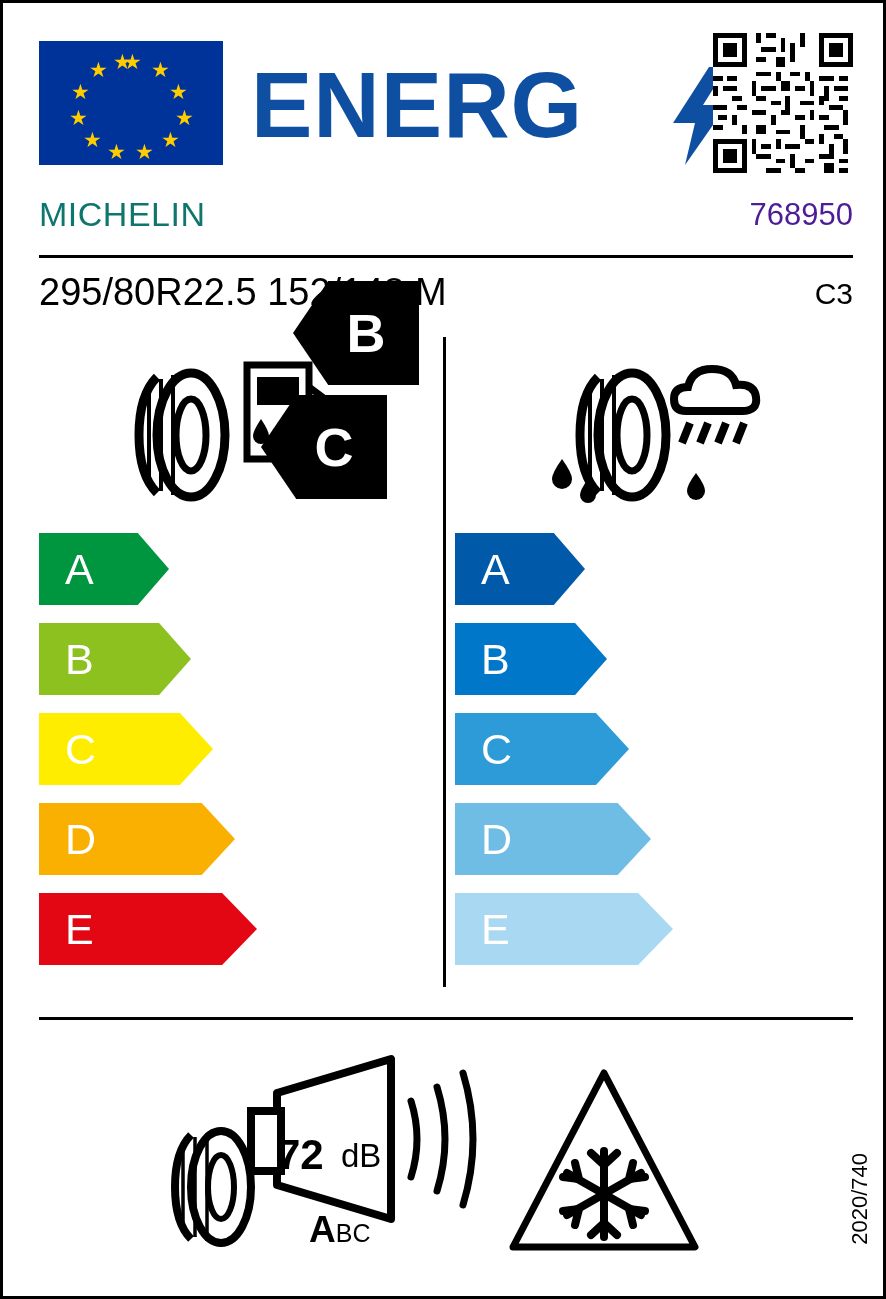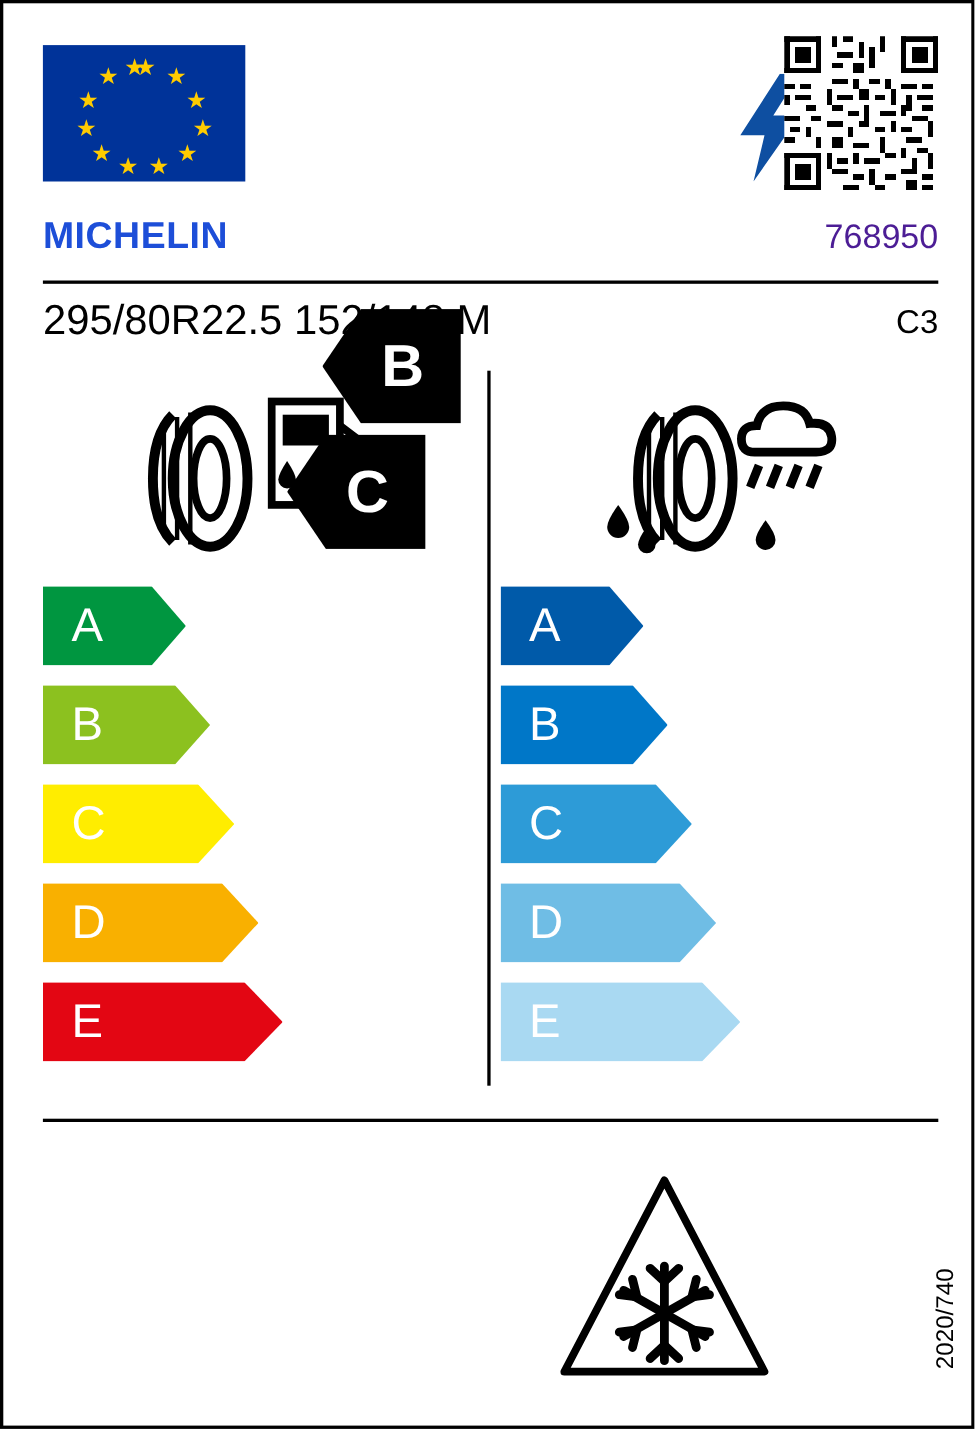--- a/index.html
+++ b/index.html
@@ -74,23 +74,23 @@
     left: 36px;
     top: 192px;
     width: 814px;
     height: 58px;
   }
   .brand {
     position: absolute;
     left: 0;
     top: 0;
     font-size: 34px;
-    font-weight: bold;
+    font-weight: normal;
     letter-spacing: 0.5px;
-    color: #1d4ed8;
+    color: #0f766e;
   }
   .code {
     position: absolute;
     right: 0;
     top: 2px;
     font-size: 31px;
     color: #4c1d95;
   }
   .hrule {
     position: absolute;
@@ -273,20 +273,21 @@
       <span class="star" style="left:122px; top:88px;">★</span>
       <span class="star" style="left:96px;  top:100px;">★</span>
       <span class="star" style="left:68px;  top:100px;">★</span>
       <span class="star" style="left:44px;  top:88px;">★</span>
       <span class="star" style="left:30px;  top:66px;">★</span>
       <span class="star" style="left:32px;  top:40px;">★</span>
       <span class="star" style="left:50px;  top:18px;">★</span>
       <span class="star" style="left:74px;  top:10px;">★</span>
     </div>
 
+    <div class="energy-word">ENERG</div>
 
     <svg class="bolt" viewBox="0 0 60 98">
       <polygon points="40,0 4,56 26,56 16,98 58,38 34,38 58,0" fill="#0E4FA1"></polygon>
     </svg>
 
     <svg class="qr" viewBox="0 0 29 29" shape-rendering="crispEdges">
       <rect width="29" height="29" fill="#fff"></rect>
       <g fill="#000">
         <rect x="0" y="0" width="7" height="1"></rect>
           <rect x="0" y="6" width="7" height="1"></rect>
@@ -494,20 +495,43 @@
   </div>
 
   <div class="marker marker-right">
     <span class="letter">B</span>
   </div>
 
   <div class="hrule rule-2"></div>
 
   <div class="bottom">
 
+    <div class="noise-block">
+      <svg viewBox="0 0 330 210" width="330" height="210">
+        <g fill="none" stroke="#000">
+          <ellipse cx="62" cy="138" rx="30" ry="56" stroke-width="8"></ellipse>
+          <ellipse cx="62" cy="138" rx="13" ry="32" stroke-width="6"></ellipse>
+          <path d="M32 86 Q16 102 16 138 Q16 174 32 190" stroke-width="8"></path>
+          <path d="M24 96 L24 180 M36 88 L36 188 M48 84 L48 192" stroke-width="3.5"></path>
+        </g>
+
+        <path d="M118 44 L232 10 L232 170 L118 136 Z" fill="#fff" stroke="#000" stroke-width="8" stroke-linejoin="round"></path>
+        <rect x="92" y="62" width="30" height="60" fill="#fff" stroke="#000" stroke-width="8"></rect>
+        <g fill="none" stroke="#000" stroke-width="7" stroke-linecap="round">
+          <path d="M252 52 Q264 90 252 128"></path>
+          <path d="M278 38 Q294 90 278 142"></path>
+          <path d="M304 24 Q324 90 304 156"></path>
+        </g>
+      </svg>
+      <div class="db-val">72</div>
+      <div class="db-unit">dB</div>
+      <div class="abc">
+        <span class="big">A</span><span>BC</span>
+      </div>
+    </div>
 
     <svg class="snow-block" viewBox="0 0 190 190">
       <path d="M95 8 L186 182 L4 182 Z" fill="#fff" stroke="#000" stroke-width="7" stroke-linejoin="round"></path>
       <g stroke="#000" stroke-width="8" stroke-linecap="round" fill="none">
         <path d="M95 86 L95 172"></path>
         <path d="M58 108 L132 150"></path>
         <path d="M132 108 L58 150"></path>
         <path d="M95 100 L82 88 M95 100 L108 88"></path>
         <path d="M95 158 L82 170 M95 158 L108 170"></path>
         <path d="M70 114 L54 112 M70 114 L66 98"></path>

